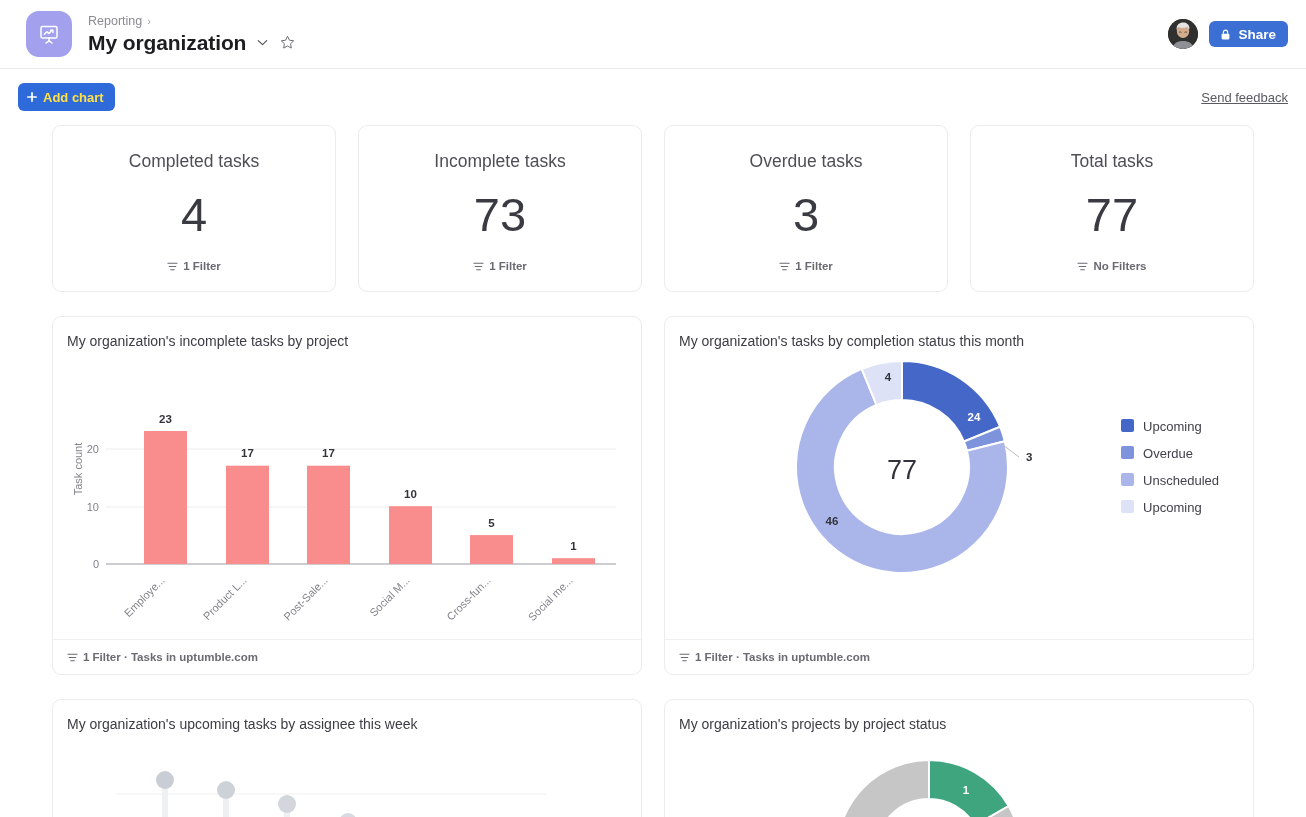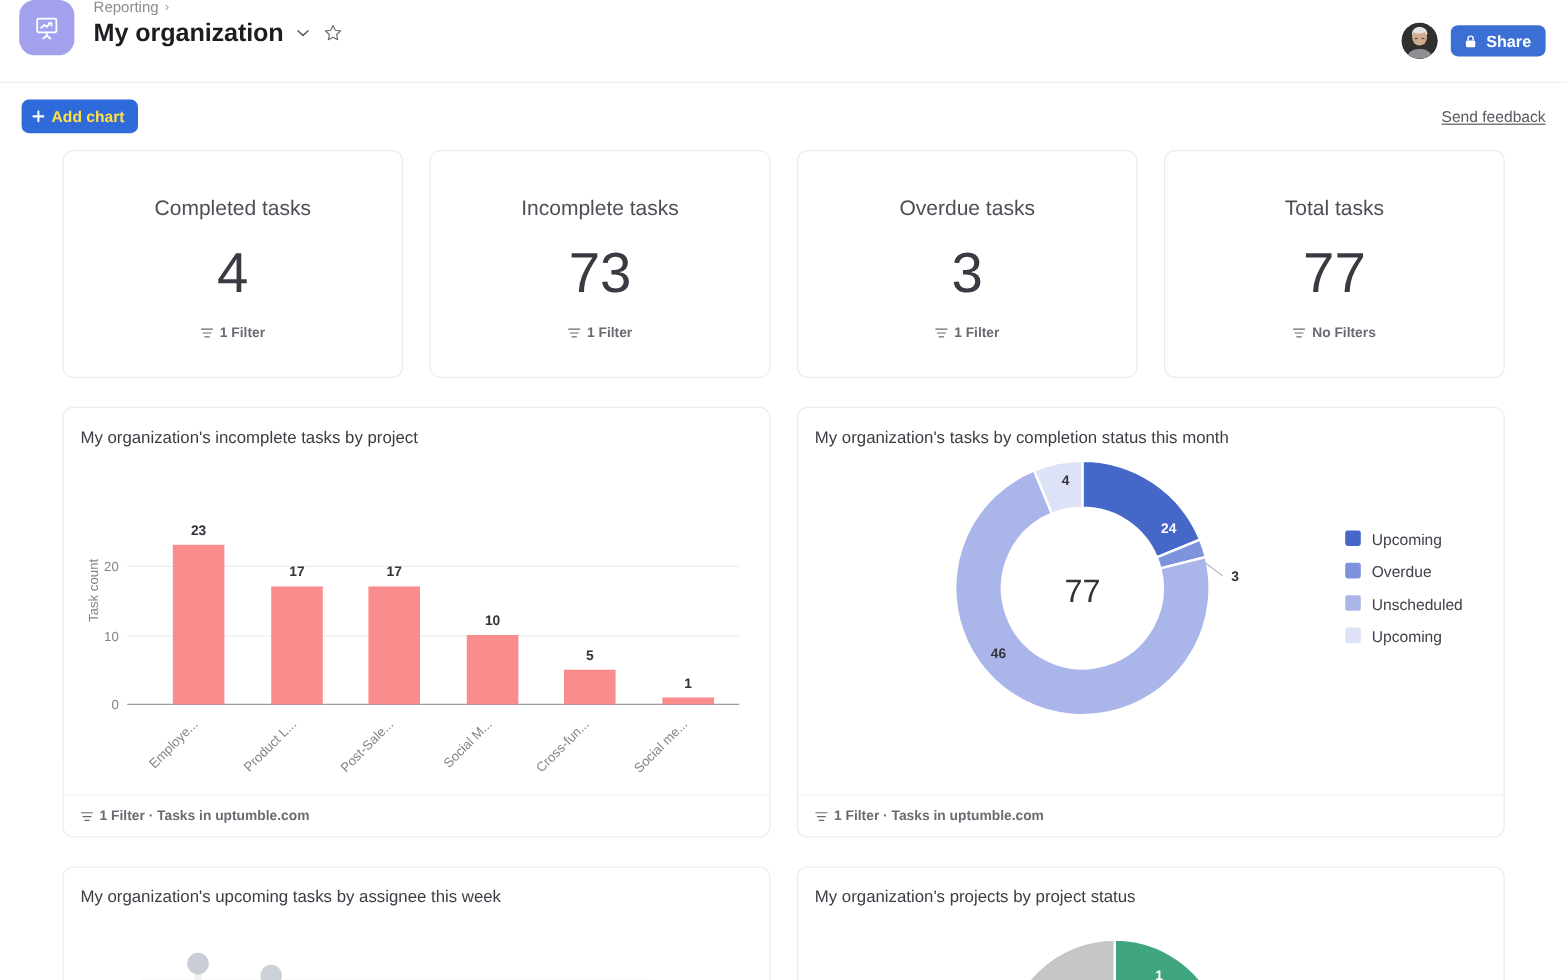--- a/index.html
+++ b/index.html
@@ -10,21 +10,22 @@
     font-family: "Liberation Sans", sans-serif;
     color: #2b2b2b;
     overflow: hidden;
   }
 
   
   .header {
     position: relative;
     height: 68px;
     display: flex;
-    padding: 0 18px 0 16px;
+    align-items: center;
+    padding: 0 18px 0 26px;
     background: #fff;
   }
   .app-logo {
     width: 46px; height: 46px;
     border-radius: 13px;
     background: #a3a0ee;
     display: flex; align-items: center; justify-content: center;
     flex: 0 0 auto;
   }
   .title-block { margin-left: 16px; line-height: 1; }
@@ -109,21 +110,21 @@
     grid-template-columns: repeat(4, 1fr);
     gap: 22px;
     margin-bottom: 24px;
   }
   .card {
     background: #fff;
     border: 1px solid #ececec;
     border-radius: 9px;
   }
   .stat-card {
-    height: 190px;
+    height: 167px;
     display: flex; flex-direction: column;
     align-items: center; justify-content: center;
     padding-top: 6px;
   }
   .stat-title {
     font-size: 17.5px;
     color: #4e4e56;
     font-weight: normal;
   }
   .stat-value {

